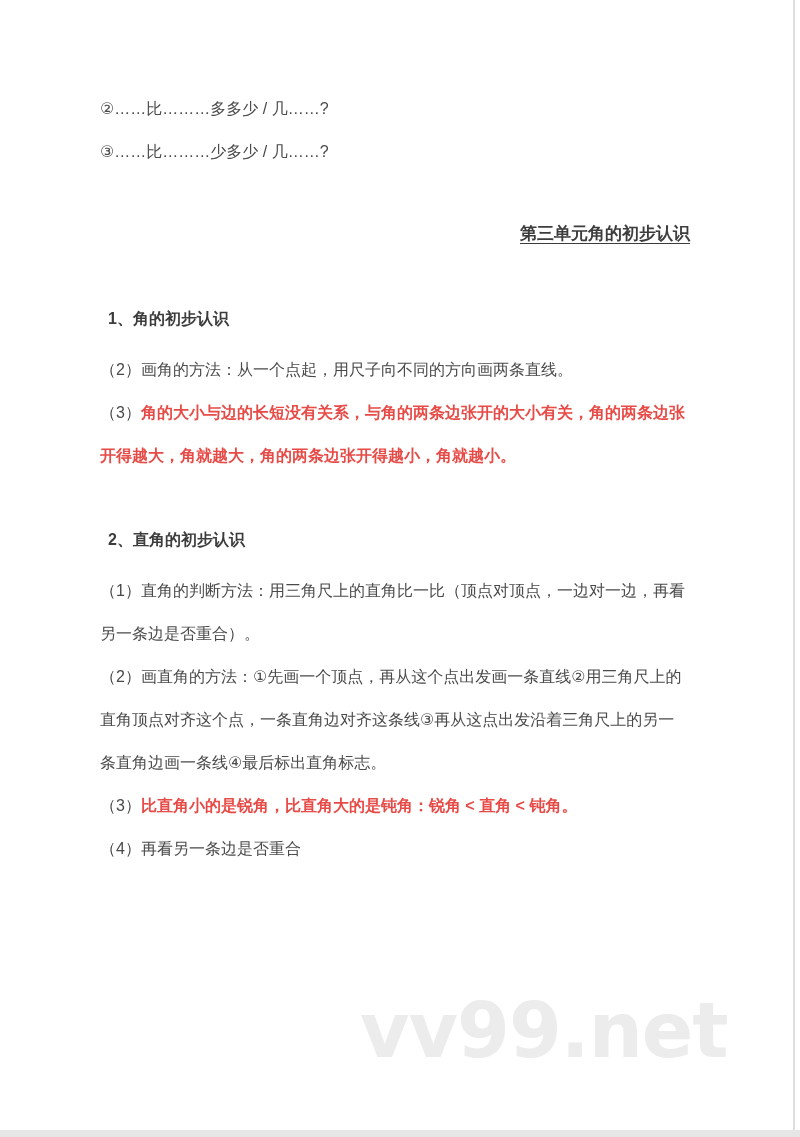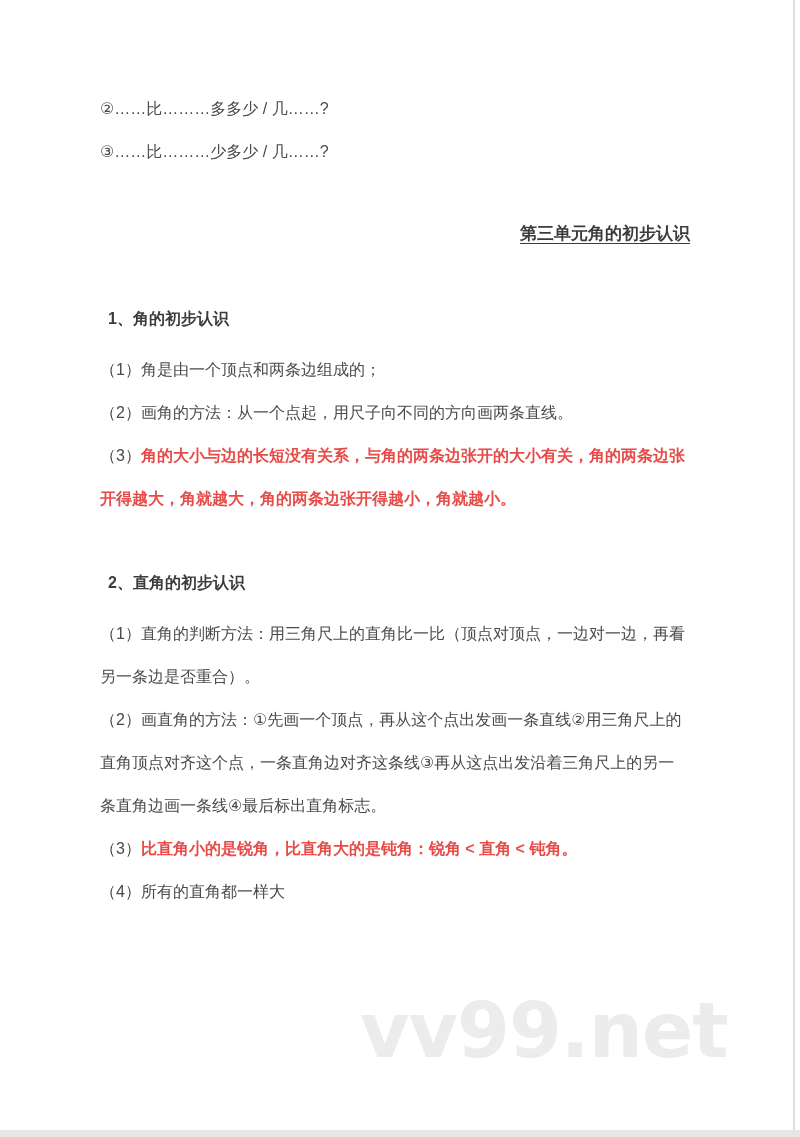--- a/index.html
+++ b/index.html
@@ -85,44 +85,41 @@
 
     <h1 class="doc-title">
       <span class="title-text">第三单元角的初步认识</span>
     </h1>
 
     <h2 class="sec-heading first">
       <span>1、角的初步认识</span>
     </h2>
 
     <p class="para">
-      <span class="num">（1）</span><span class="txt">角是由一个顶点和两条边组成的；</span>
-    </p>
-    <p class="para">
       <span class="num">（2）</span><span class="txt">画角的方法：从一个点起，用尺子向不同的方向画两条直线。</span>
     </p>
     <p class="para em">
       <span class="num">（3）</span><span class="txt">角的大小与边的长短没有关系，与角的两条边张开的大小有关，角的两条边张开得越大，角就越大，角的两条边张开得越小，角就越小。</span>
     </p>
 
     <h2 class="sec-heading second">
       <span>2、直角的初步认识</span>
     </h2>
 
     <p class="para">
       <span class="num">（1）</span><span class="txt">直角的判断方法：用三角尺上的直角比一比（顶点对顶点，一边对一边，再看另一条边是否重合）。</span>
     </p>
     <p class="para">
       <span class="num">（2）</span><span class="txt">画直角的方法：①先画一个顶点，再从这个点出发画一条直线②用三角尺上的直角顶点对齐这个点，一条直角边对齐这条线③再从这点出发沿着三角尺上的另一条直角边画一条线④最后标出直角标志。</span>
     </p>
     <p class="para em">
       <span class="num">（3）</span><span class="txt">比直角小的是锐角，比直角大的是钝角：锐角 &lt; 直角 &lt; 钝角。</span>
     </p>
     <p class="para">
-      <span class="num">（4）</span><span class="txt">所有的直角都一样大</span>
+      <span class="num">（4）</span><span class="txt">再看另一条边是否重合</span>
     </p>
 
   </div>
 
   <div class="watermark">vv99.net</div>
 
   <div class="edge-line-right"></div>
   <div class="edge-line-bottom"></div>
 
 </div>

